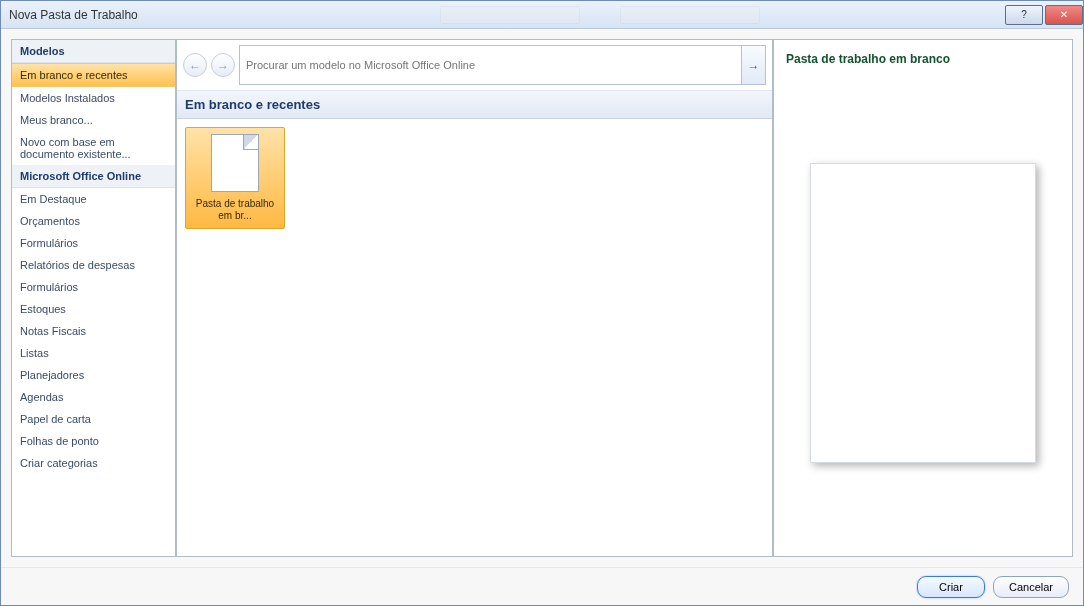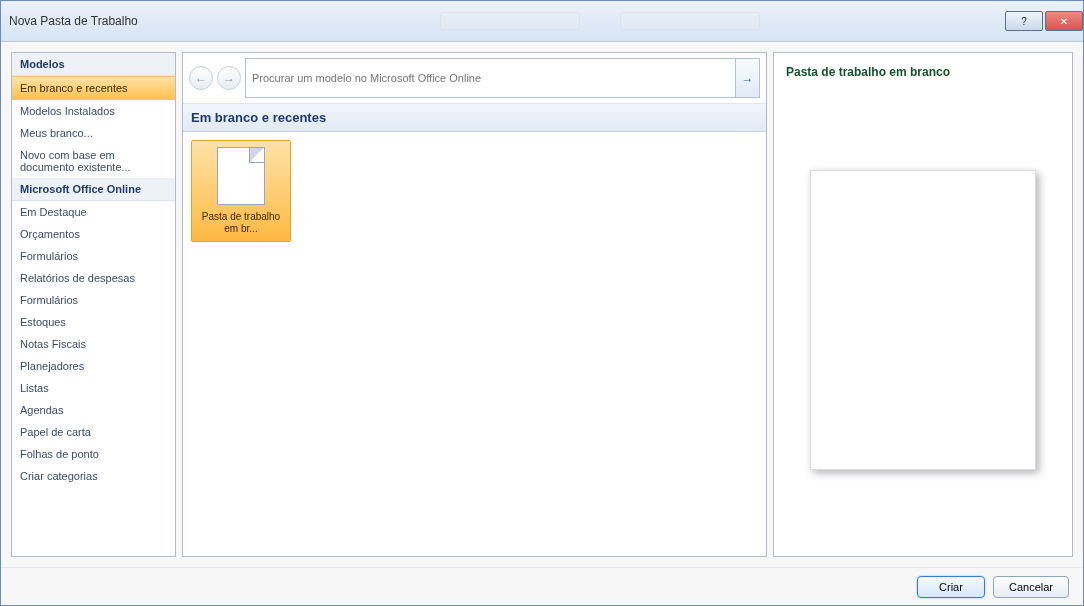--- a/index.html
+++ b/index.html
@@ -7,21 +7,21 @@
 
   .window {
     width: 1084px; height: 606px;
     background: #fff;
     display: flex; flex-direction: column;
     border: 1px solid #6e8bb8;
   }
 
   
   .titlebar {
-    height: 41px;
+    height: 28px;
     background: linear-gradient(#eaf2fb, #d6e4f4);
     display: flex; align-items: center; justify-content: space-between;
     padding: 0 0 0 8px;
     border-bottom: 1px solid #bcc8d8;
   }
   .title-text { font-size: 12px; color: #333; }
   .title-ghosts {
     display: flex; gap: 40px; margin-left: 60px; opacity: 0.25;
   }
   .title-ghost {
@@ -31,21 +31,21 @@
   .win-btn {
     width: 38px; height: 20px; border: 1px solid #5a6f8c; border-radius: 2px;
     background: linear-gradient(#eef4fb, #cbd9ec); margin-left: 2px;
     display: flex; align-items: center; justify-content: center;
     font-size: 10px; color: #2a2a2a;
   }
   .win-btn.close { background: linear-gradient(#f08a84, #d9534f); color: #fff; }
 
   
   .content {
-    flex: 1; display: flex; padding: 10px; gap: 6px; background: #f7f7f7;
+    flex: 1; display: flex; padding: 10px; gap: 0; background: #f7f7f7;
   }
 
   
   .sidebar {
     width: 165px; border: 1px solid #b1bbc9; background: #fff;
     display: flex; flex-direction: column; font-size: 11px;
   }
   .side-heading {
     padding: 5px 8px; font-weight: bold; color: #1f3b6d; background: #eef1f6;
     border-bottom: 1px solid #dde3ec;
@@ -122,21 +122,21 @@
     border: 1px solid #d7dce4;
   }
 
   
   .footer {
     height: 38px; display: flex; justify-content: flex-end; align-items: center;
     padding: 0 14px; gap: 8px; background: #f7f7f7; border-top: 1px solid #e4e7ec;
   }
   .dlg-btn {
     min-width: 68px; height: 22px; font-size: 11px;
-    border: 1px solid #8fa3c2; border-radius: 4px;
+    border: 1px solid #8fa3c2; border-radius: 9px;
     background: linear-gradient(#fefefe, #e6edf7);
     display: flex; align-items: center; justify-content: center; padding: 0 15px;
   }
   .dlg-btn.default {
     border: 1px solid #3d7bd9; box-shadow: 0 0 2px #7fb2f5;
     background: linear-gradient(#f4f9ff, #d7e7fb);
   }
 </style>
 </head>
 <body>
@@ -164,22 +164,22 @@
       <div class="side-item">Meus branco...</div>
       <div class="side-item">Novo com base em documento existente...</div>
       <div class="side-heading">Microsoft Office Online</div>
       <div class="side-item">Em Destaque</div>
       <div class="side-item">Orçamentos</div>
       <div class="side-item">Formulários</div>
       <div class="side-item">Relatórios de despesas</div>
       <div class="side-item">Formulários</div>
       <div class="side-item">Estoques</div>
       <div class="side-item">Notas Fiscais</div>
+      <div class="side-item">Listas</div>
       <div class="side-item">Planejadores</div>
-      <div class="side-item">Listas</div>
       <div class="side-item">Agendas</div>
       <div class="side-item">Papel de carta</div>
       <div class="side-item">Folhas de ponto</div>
       <div class="side-item">Criar categorias</div>
     </div>
 
     <div class="middle">
       <div class="nav-row">
         <div class="nav-btn">
           <span>←</span>

